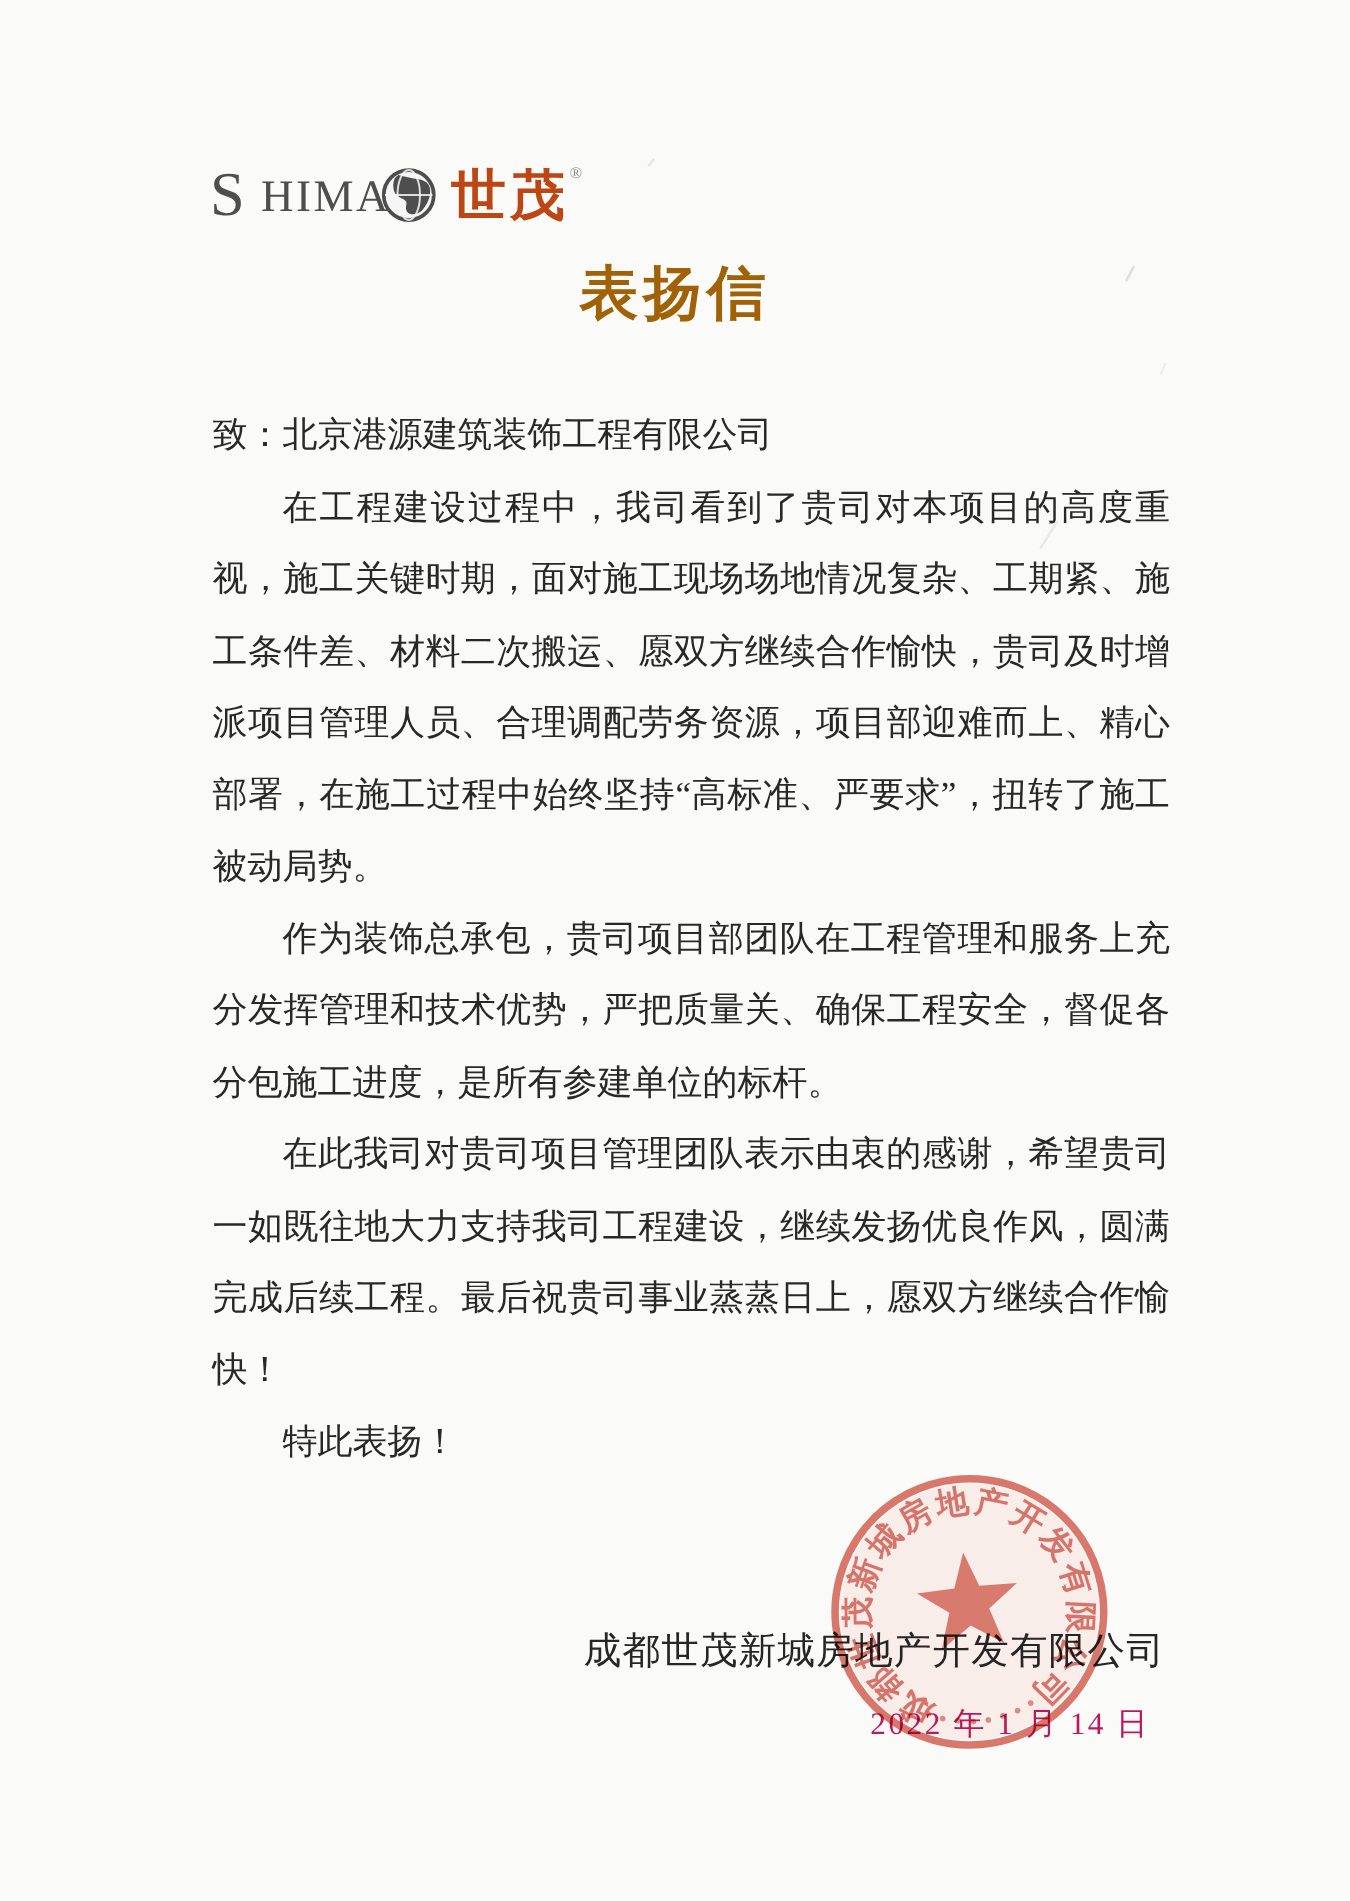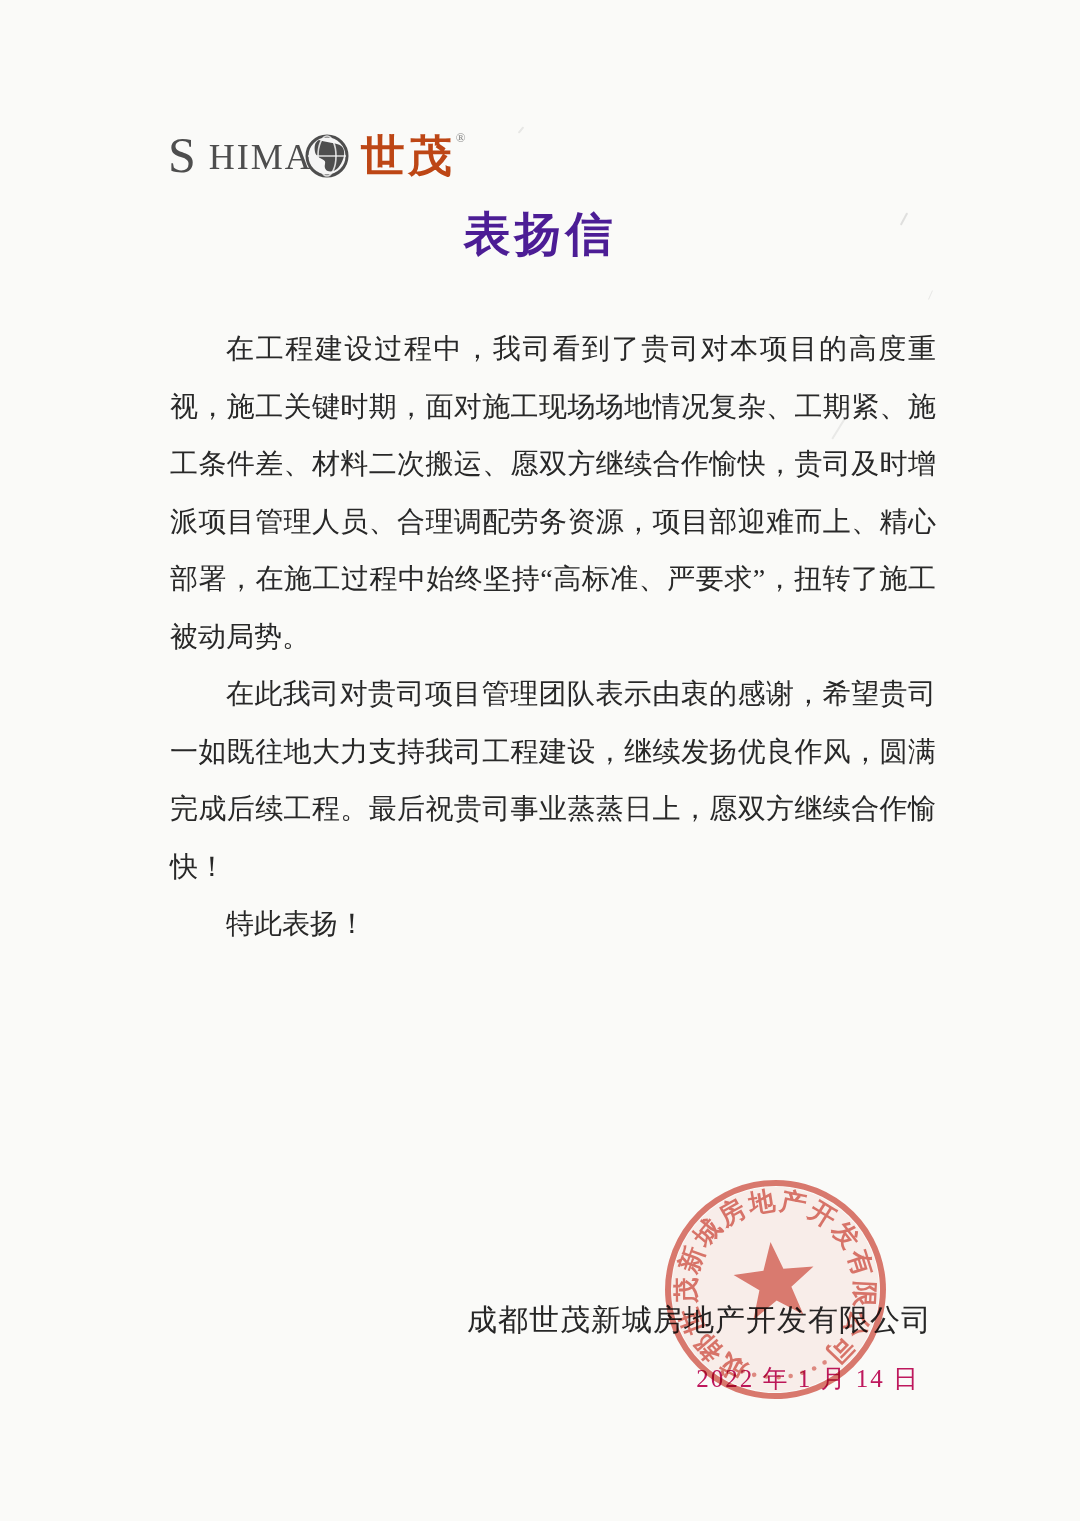--- a/index.html
+++ b/index.html
@@ -59,21 +59,21 @@
   
   .title {
     position: absolute;
     left: 0;
     top: 203px;
     width: 1080px;
     text-align: center;
     font-size: 47px;
     font-weight: 600;
     letter-spacing: 4px;
-    color: #4c1d95;
+    color: #a16207;
   }
 
   
   .letter-body {
     position: absolute;
     left: 170px;
     top: 320px;
     width: 766px;
     font-size: 28px;
     line-height: 57.5px;
@@ -139,21 +139,23 @@
       <ellipse cx="22" cy="22" rx="9" ry="20" fill="none" stroke="#ffffff" stroke-width="1.6" opacity="0.85"></ellipse>
       <line x1="3" y1="22" x2="41" y2="22" stroke="#ffffff" stroke-width="1.6" opacity="0.85"></line>
     </svg>
     <span class="cn">世茂</span>
     <span class="reg">®</span>
   </div>
 
   <div class="title">表扬信</div>
 
   <div class="letter-body">
+    <p class="recipient">致：北京港源建筑装饰工程有限公司</p>
     <p>在工程建设过程中，我司看到了贵司对本项目的高度重视，施工关键时期，面对施工现场场地情况复杂、工期紧、施工条件差、材料二次搬运、愿双方继续合作愉快，贵司及时增派项目管理人员、合理调配劳务资源，项目部迎难而上、精心部署，在施工过程中始终坚持“高标准、严要求”，扭转了施工被动局势。</p>
+    <p>作为装饰总承包，贵司项目部团队在工程管理和服务上充分发挥管理和技术优势，严把质量关、确保工程安全，督促各分包施工进度，是所有参建单位的标杆。</p>
     <p>在此我司对贵司项目管理团队表示由衷的感谢，希望贵司一如既往地大力支持我司工程建设，继续发扬优良作风，圆满完成后续工程。最后祝贵司事业蒸蒸日上，愿双方继续合作愉快！</p>
     <p>特此表扬！</p>
   </div>
 
   <div class="signature">成都世茂新城房地产开发有限公司</div>
   <div class="date">2022 年 1 月 14 日</div>
 
   <svg class="seal" viewBox="0 0 224 224" preserveAspectRatio="none">
 
     <circle cx="112" cy="112" r="103" fill="#e4695c" opacity="0.10"></circle>

